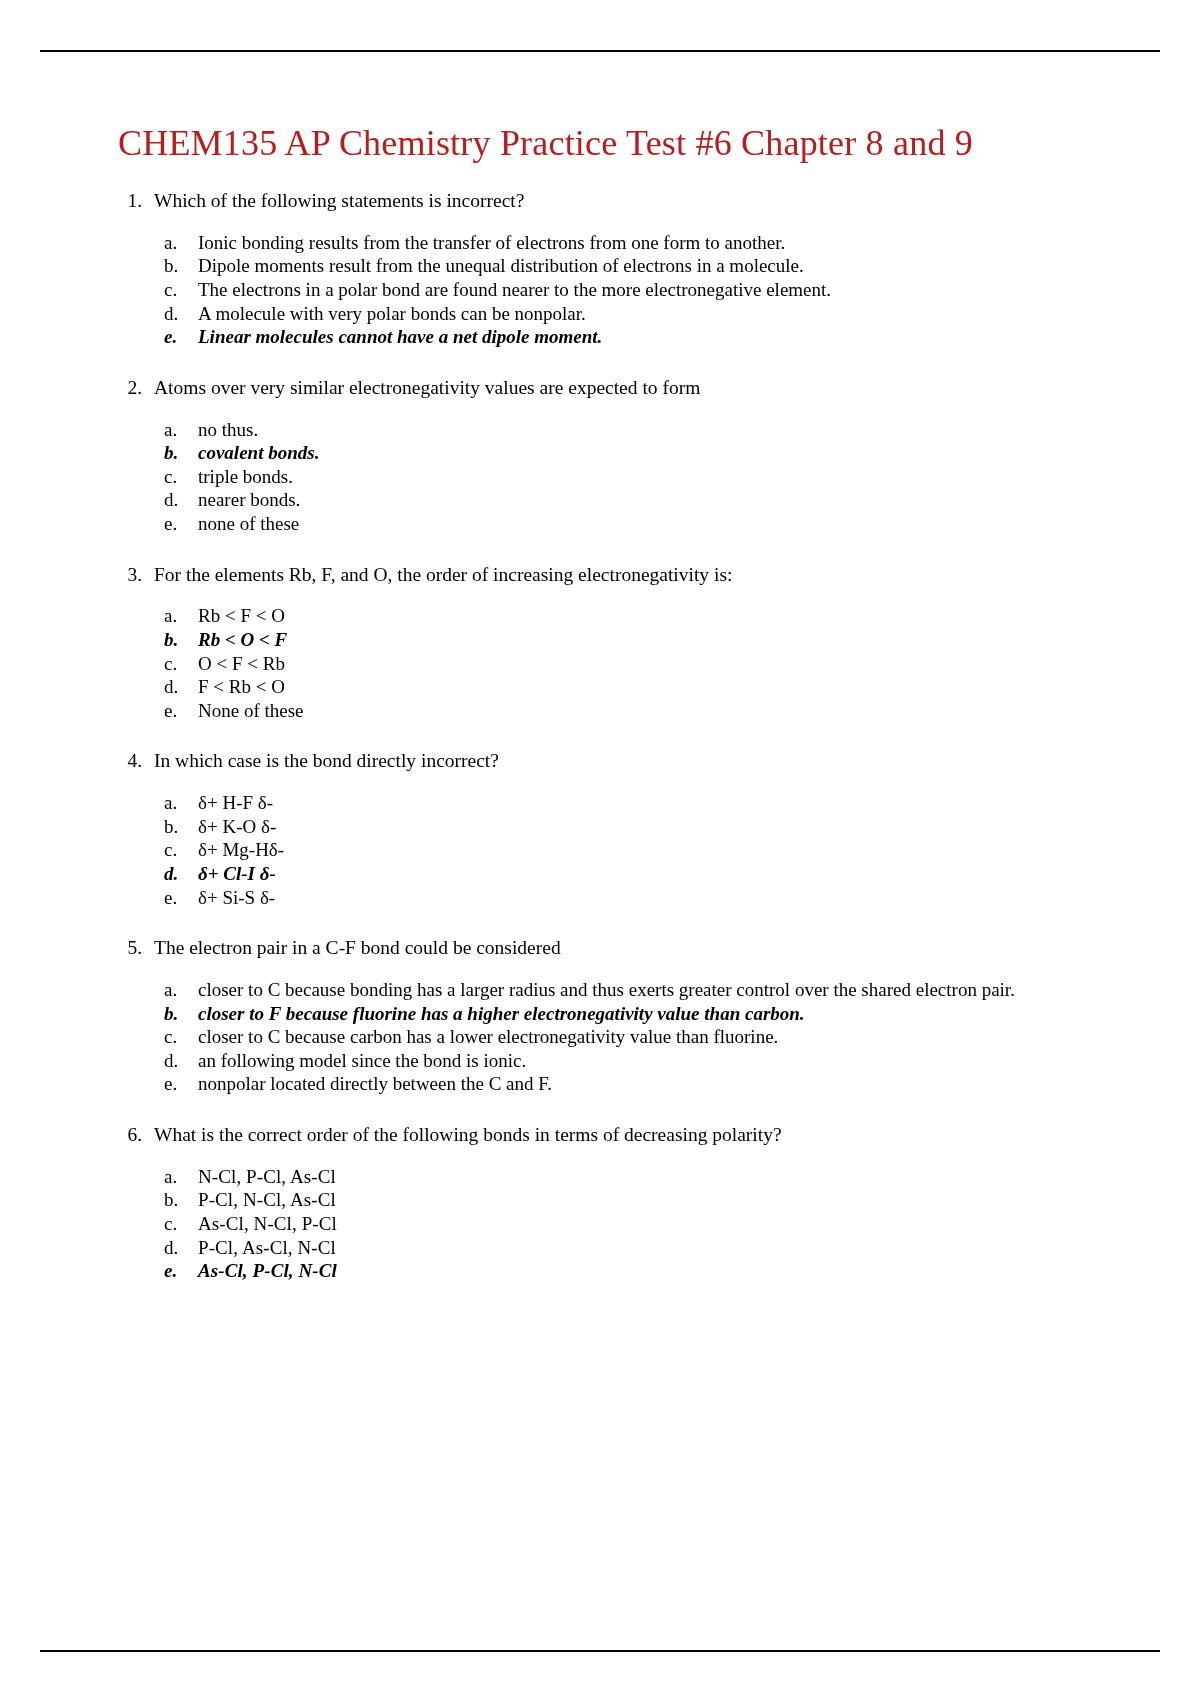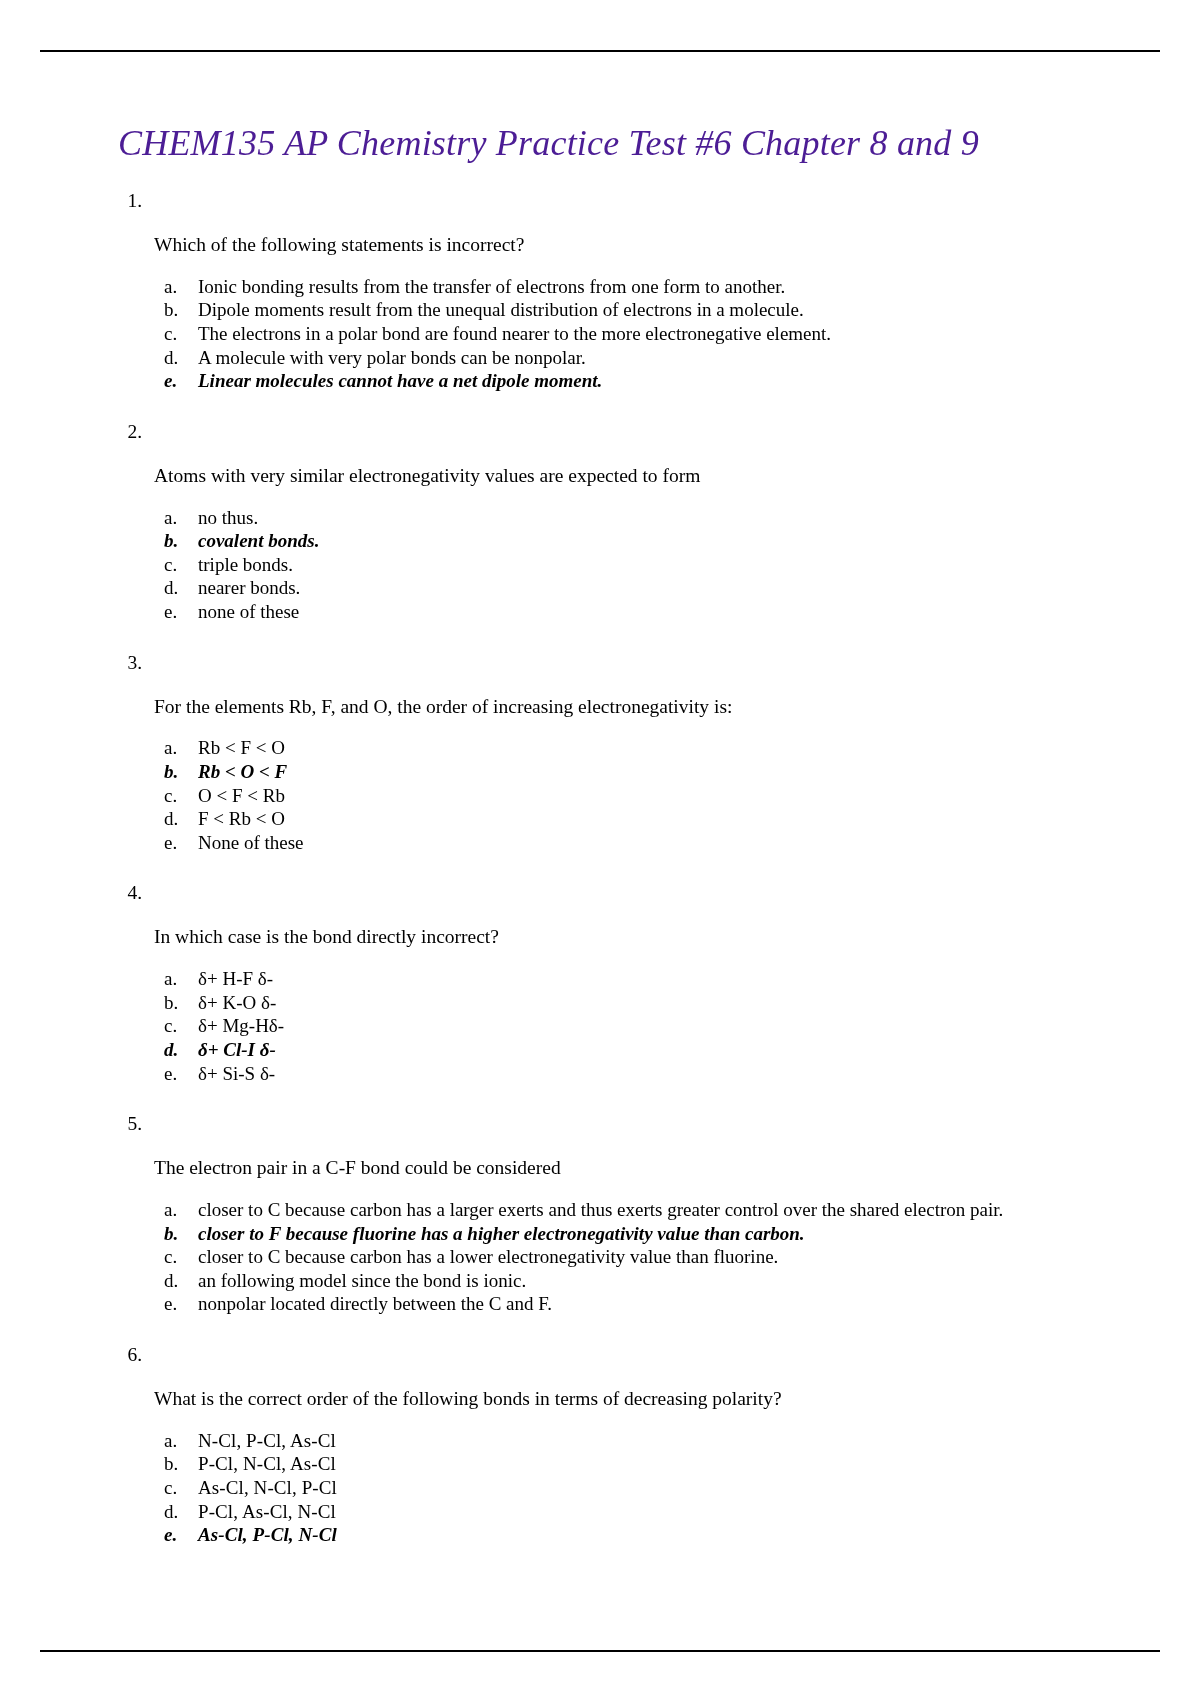--- a/index.html
+++ b/index.html
@@ -60,21 +60,20 @@
   }
   .q-num {
     width: 36px;
     flex: 0 0 36px;
     text-align: right;
     padding-right: 12px;
     box-sizing: border-box;
   }
   .q-text {
     flex: 1 1 auto;
-    margin-top: 44px;
   }
 
   .options {
     margin-top: 18px;
     padding-left: 46px;
   }
   .option {
     display: flex;
     align-items: flex-start;
     font-size: 19px;
@@ -98,21 +97,21 @@
 </style>
 </head>
 <body>
 
 <div class="page">
 
   <div class="rule rule-top"></div>
 
   <div class="content">
 
-    <h1 class="doc-title" style="color: #4c1d95; font-style: italic;">CHEM135 AP Chemistry Practice Test #6 Chapter 8 and 9</h1>
+    <h1 class="doc-title" style="color: #b91c1c;">CHEM135 AP Chemistry Practice Test #6 Chapter 8 and 9</h1>
 
     <div id="questions-container">
         <div class="question q1">
           <div class="q-row">
             <div class="q-num">1.</div>
             <div class="q-text">Which of the following statements is incorrect?</div>
           </div>
           <div class="options">
             <div class="option">
               <div class="opt-letter">a.</div>
@@ -132,21 +131,21 @@
             </div>
             <div class="option correct">
               <div class="opt-letter">e.</div>
               <div class="opt-text">Linear molecules cannot have a net dipole moment.</div>
             </div>
           </div>
         </div>
         <div class="question q2">
           <div class="q-row">
             <div class="q-num">2.</div>
-            <div class="q-text">Atoms with very similar electronegativity values are expected to form</div>
+            <div class="q-text">Atoms over very similar electronegativity values are expected to form</div>
           </div>
           <div class="options">
             <div class="option">
               <div class="opt-letter">a.</div>
               <div class="opt-text">no thus.</div>
             </div>
             <div class="option correct">
               <div class="opt-letter">b.</div>
               <div class="opt-text">covalent bonds.</div>
             </div>
@@ -221,21 +220,21 @@
           </div>
         </div>
         <div class="question q5">
           <div class="q-row">
             <div class="q-num">5.</div>
             <div class="q-text">The electron pair in a C-F bond could be considered</div>
           </div>
           <div class="options">
             <div class="option">
               <div class="opt-letter">a.</div>
-              <div class="opt-text">closer to C because carbon has a larger exerts and thus exerts greater control over the shared electron pair.</div>
+              <div class="opt-text">closer to C because bonding has a larger radius and thus exerts greater control over the shared electron pair.</div>
             </div>
             <div class="option correct">
               <div class="opt-letter">b.</div>
               <div class="opt-text">closer to F because fluorine has a higher electronegativity value than carbon.</div>
             </div>
             <div class="option">
               <div class="opt-letter">c.</div>
               <div class="opt-text">closer to C because carbon has a lower electronegativity value than fluorine.</div>
             </div>
             <div class="option">

